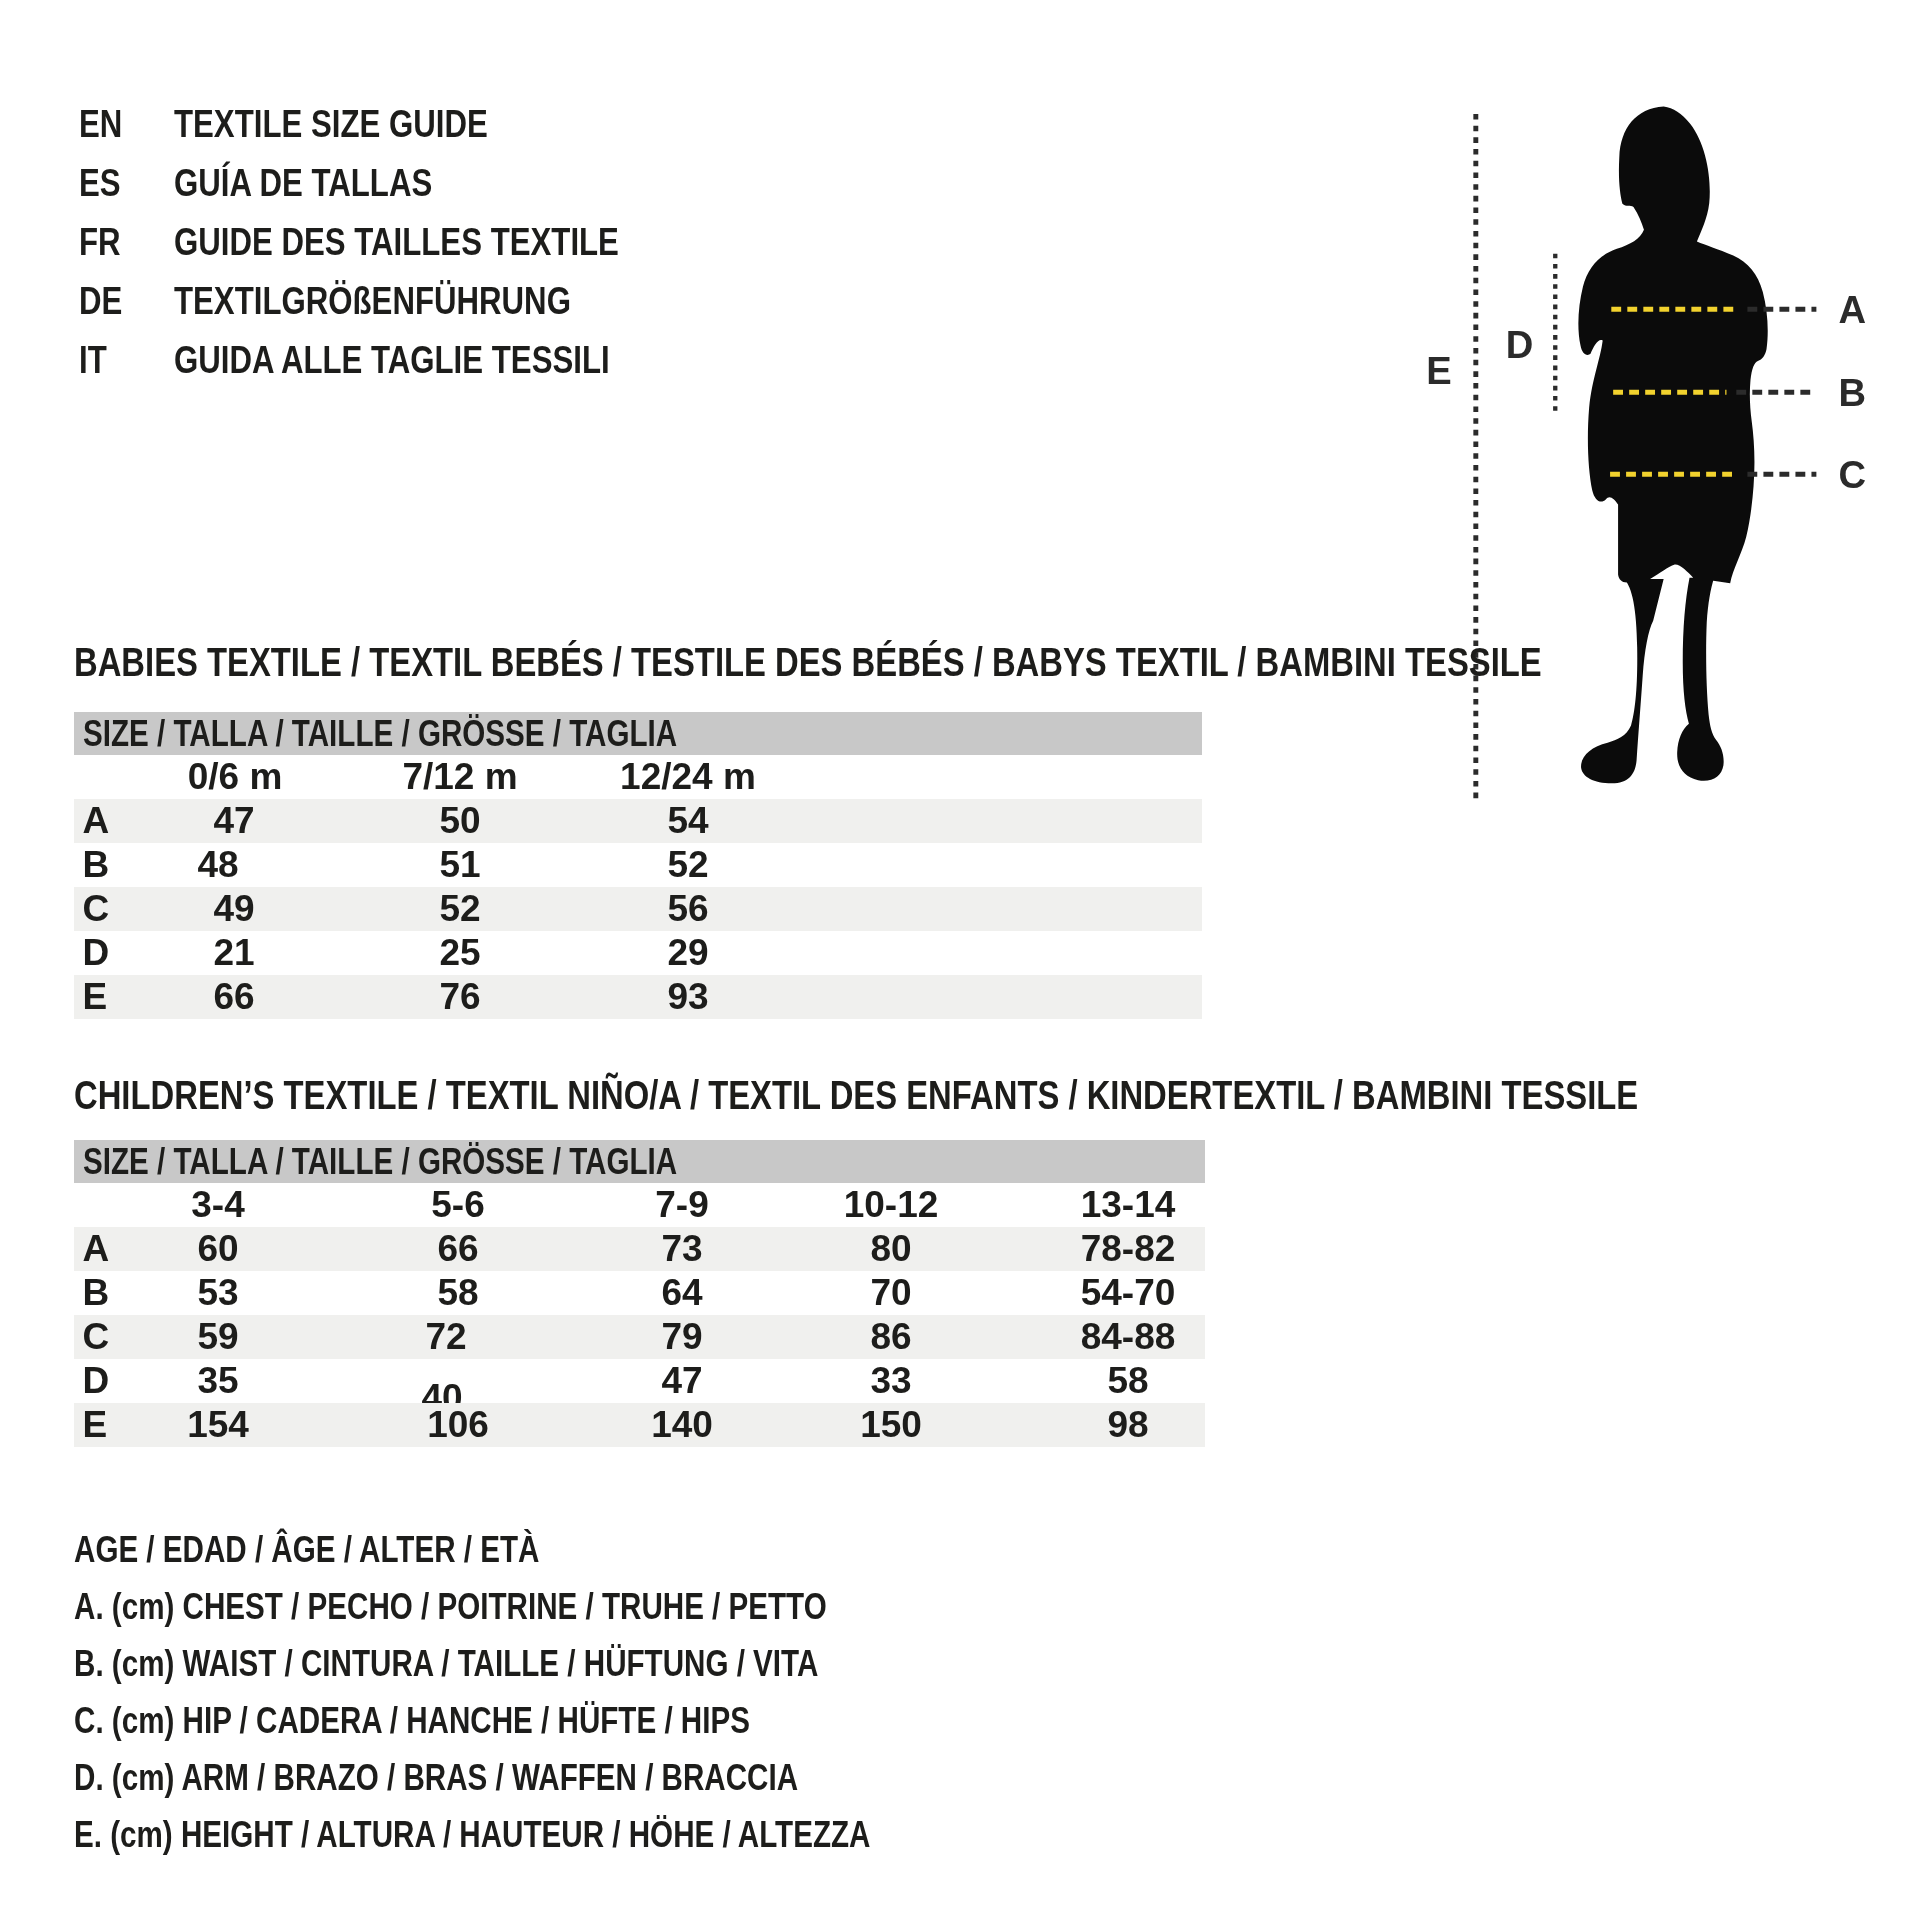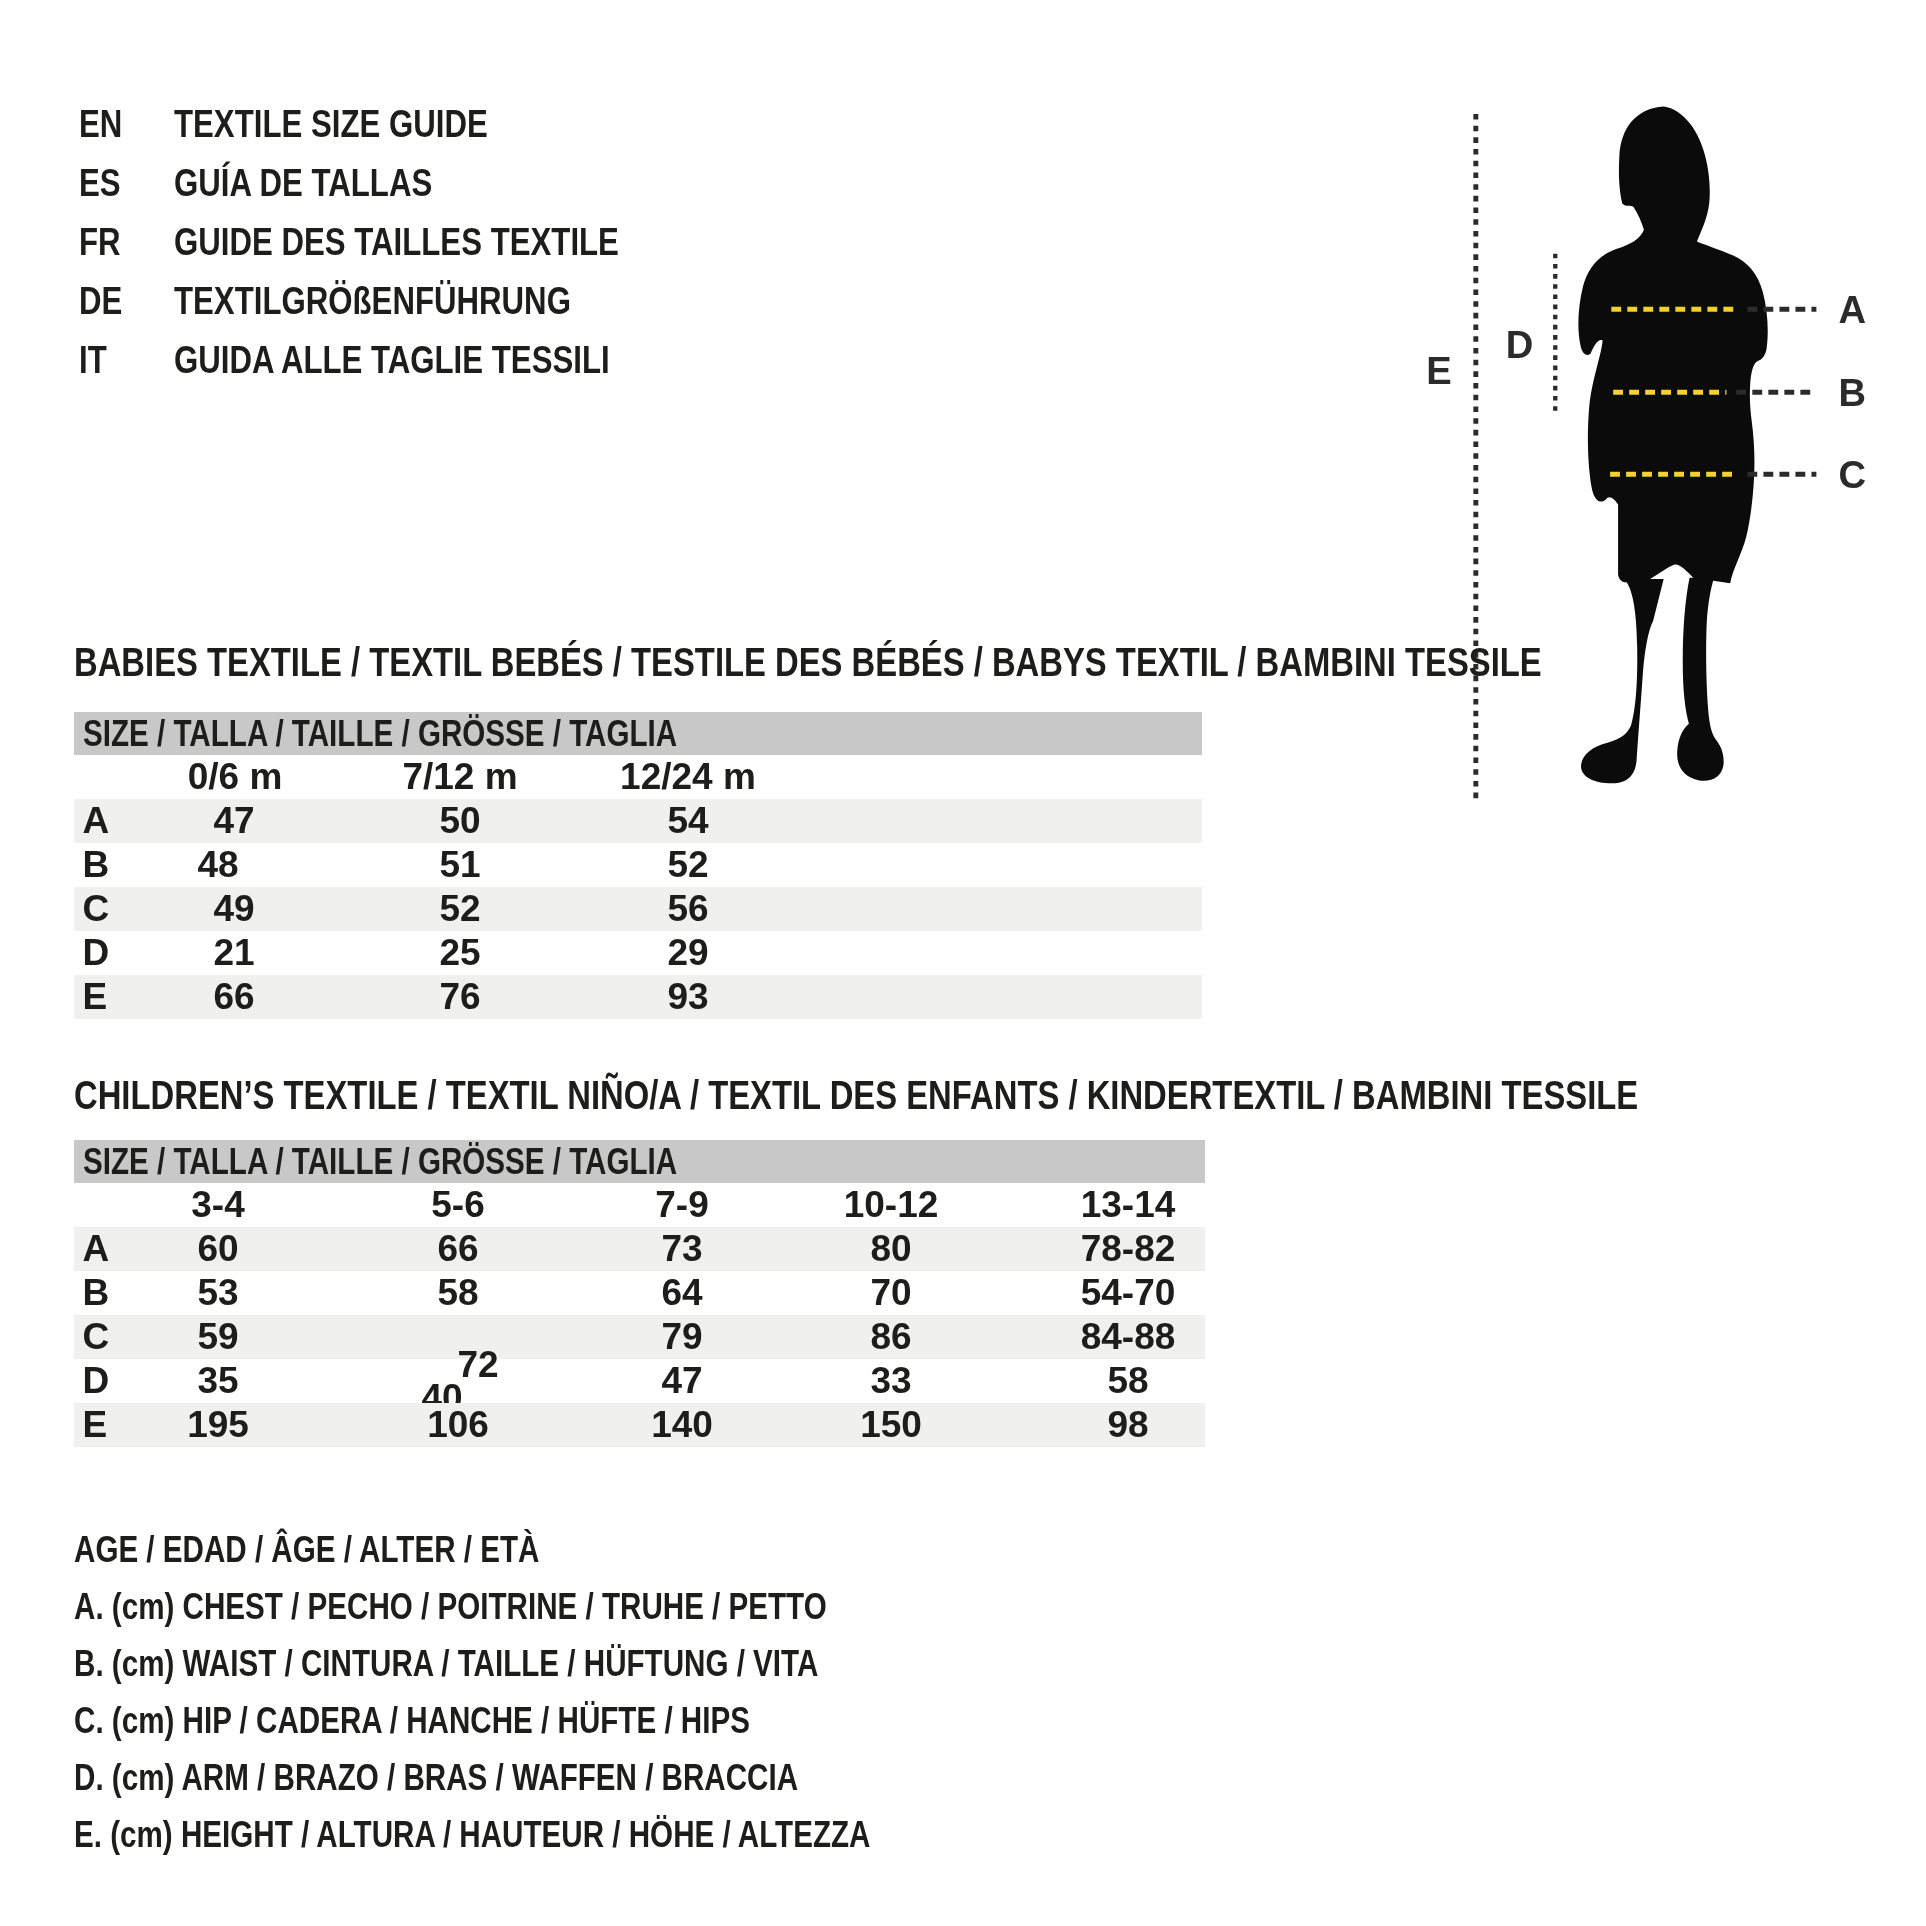--- a/index.html
+++ b/index.html
@@ -217,36 +217,36 @@
       <span class="rlabel">B</span>
       <span class="cell" style="left:144px;">53</span>
       <span class="cell" style="left:384px;">58</span>
       <span class="cell" style="left:608px;">64</span>
       <span class="cell" style="left:817px;">70</span>
       <span class="cell" style="left:1054px;">54-70</span>
     </div>
     <div class="row">
       <span class="rlabel">C</span>
       <span class="cell" style="left:144px;">59</span>
-      <span class="cell" style="left:404px;margin-top:28px;">72</span>
+      <span class="cell" style="left:372px;">72</span>
       <span class="cell" style="left:608px;">79</span>
       <span class="cell" style="left:817px;">86</span>
       <span class="cell" style="left:1054px;">84-88</span>
     </div>
     <div class="row">
       <span class="rlabel">D</span>
       <span class="cell" style="left:144px;">35</span>
       <span class="cell" style="left:368px;margin-top:17px;">40</span>
       <span class="cell" style="left:608px;">47</span>
       <span class="cell" style="left:817px;">33</span>
       <span class="cell" style="left:1054px;">58</span>
     </div>
     <div class="row">
       <span class="rlabel">E</span>
-      <span class="cell" style="left:144px;">195</span>
+      <span class="cell" style="left:144px;">154</span>
       <span class="cell" style="left:384px;">106</span>
       <span class="cell" style="left:608px;">140</span>
       <span class="cell" style="left:817px;">150</span>
       <span class="cell" style="left:1054px;">98</span>
     </div>
   </div>
 </div>
 
 <div class="legend">
   <div class="legrow"><span class="cx">AGE / EDAD / ÂGE / ALTER / ETÀ</span></div>

